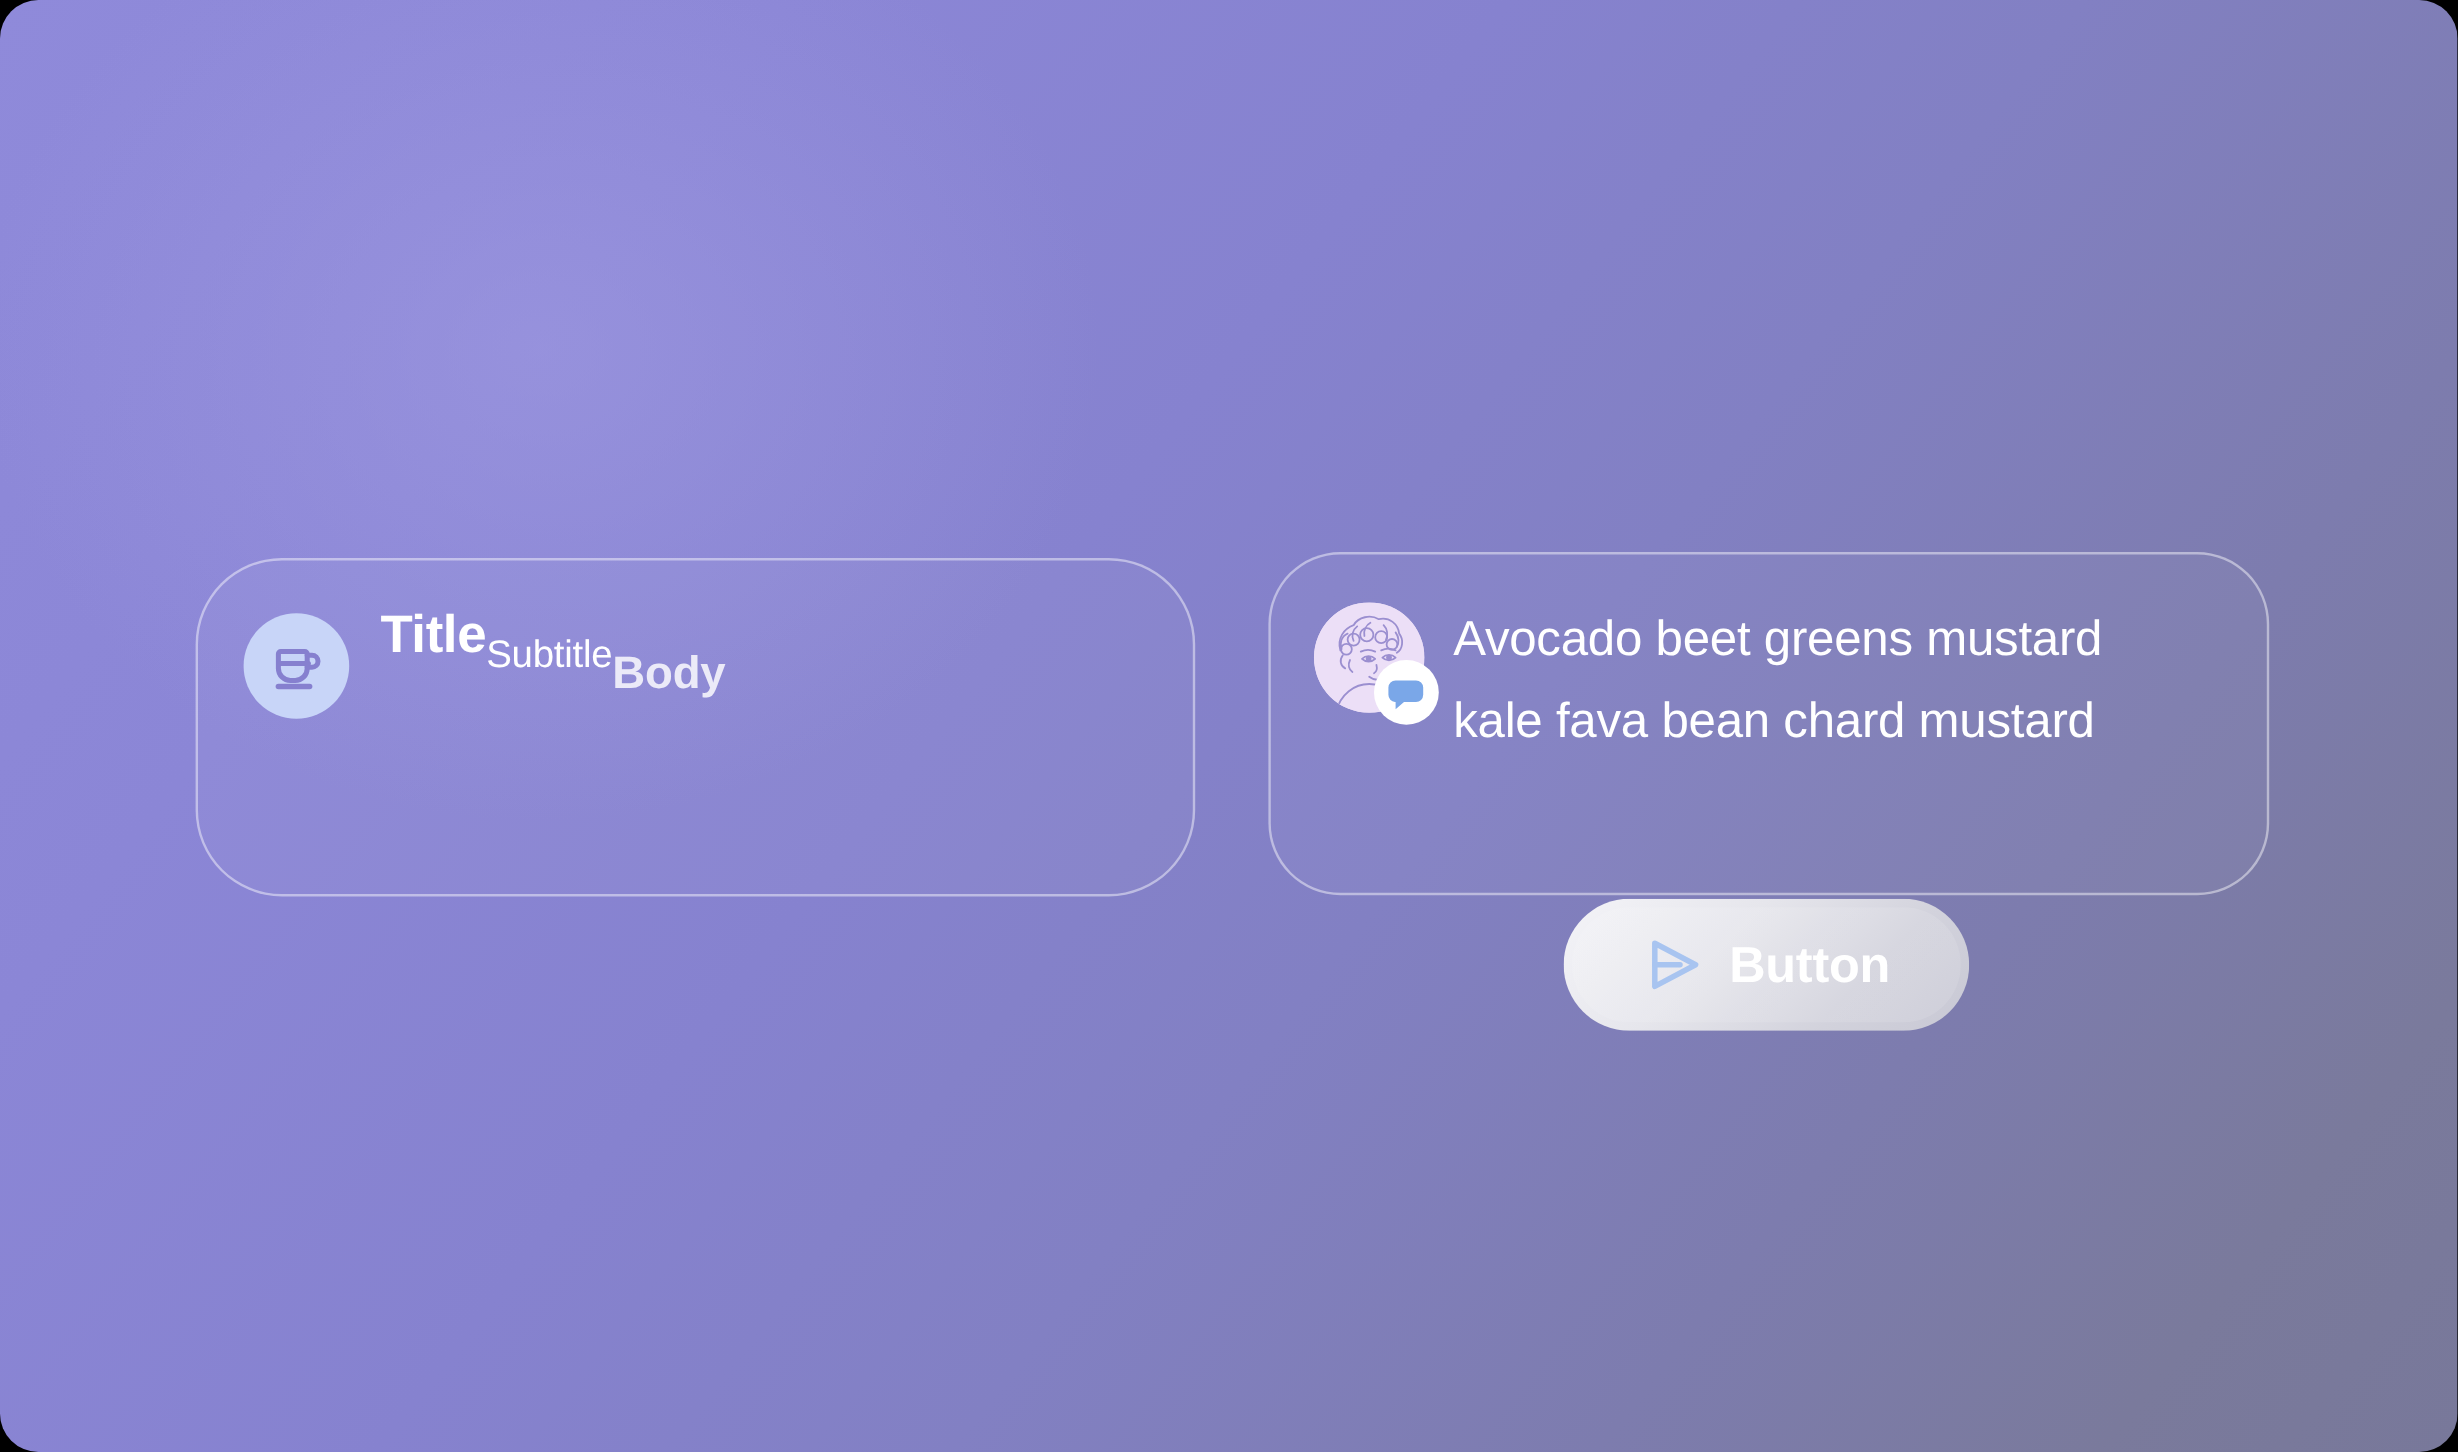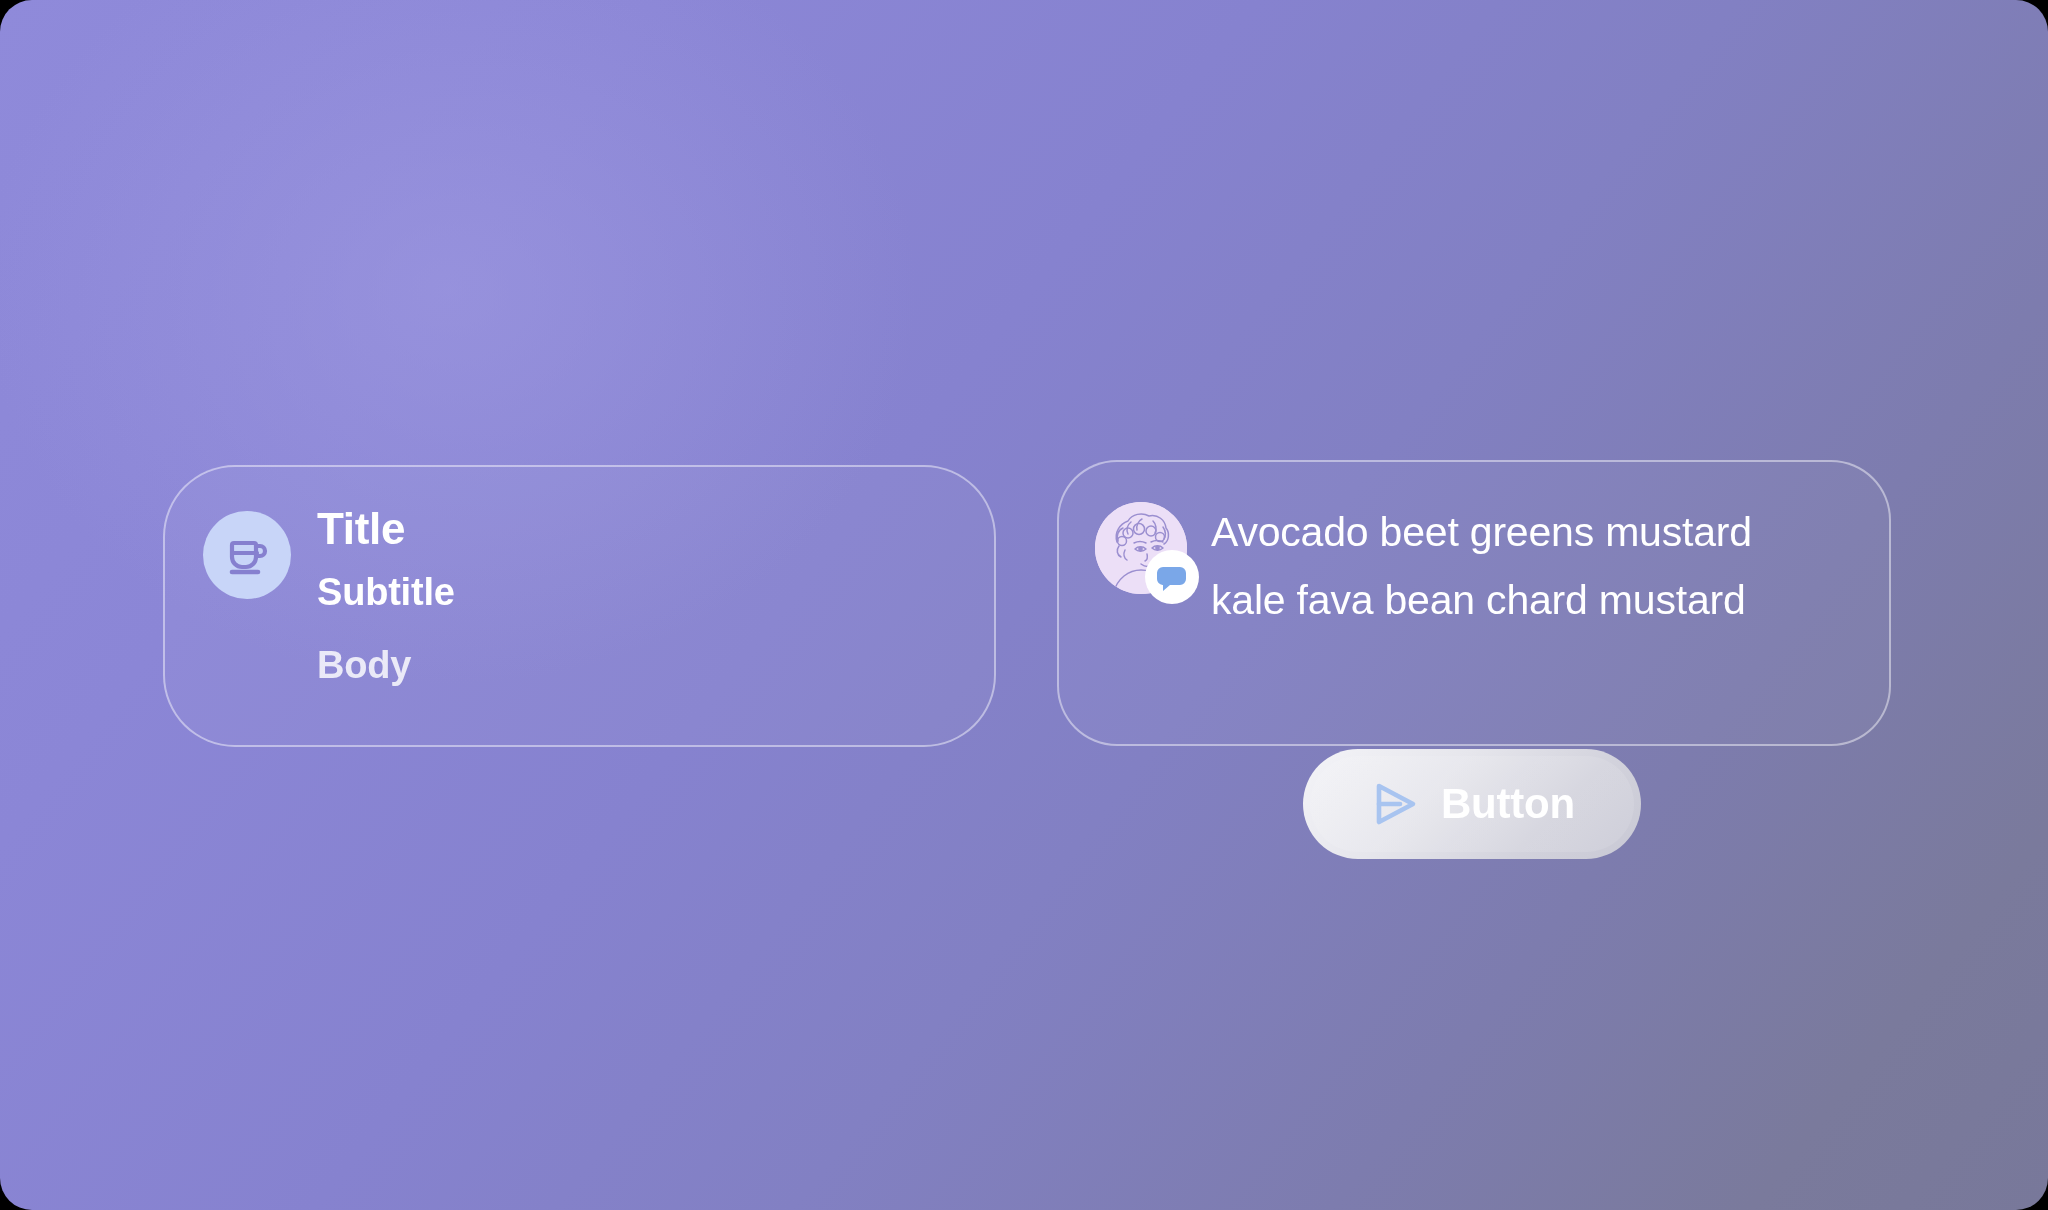--- a/index.html
+++ b/index.html
@@ -69,33 +69,33 @@
     background: #c8d5f8;
     display: flex;
     align-items: center;
     justify-content: center;
     margin-top: 4px;
   }
 
   #left-text {
     margin-left: 26px;
     display: flex;
-    flex-direction: column;
+    flex-direction: row;
   }
 
   #title-text {
     font-size: 44px;
     font-weight: 700;
     color: #ffffff;
     line-height: 1.0;
     letter-spacing: -0.3px;
   }
   #subtitle-text {
-    font-size: 38px;
-    font-weight: 700;
+    font-size: 32px;
+    font-weight: 400;
     color: #ffffff;
     line-height: 1.0;
     margin-top: 22px;
     letter-spacing: -0.2px;
   }
   #body-text {
     font-size: 38px;
     font-weight: 700;
     color: rgba(255,255,255,0.82);
     line-height: 1.0;

